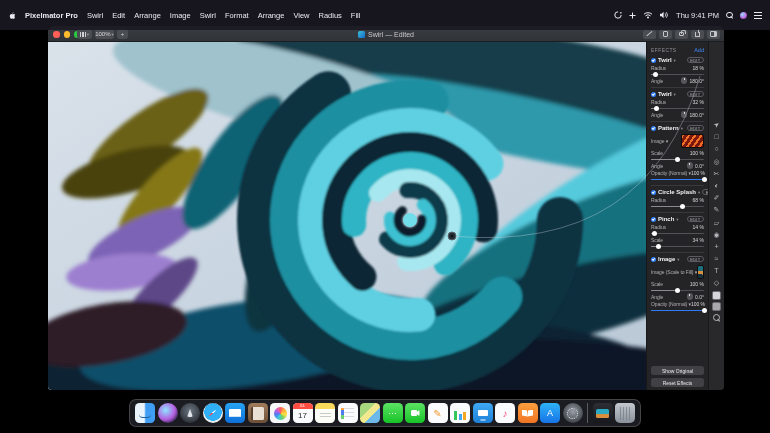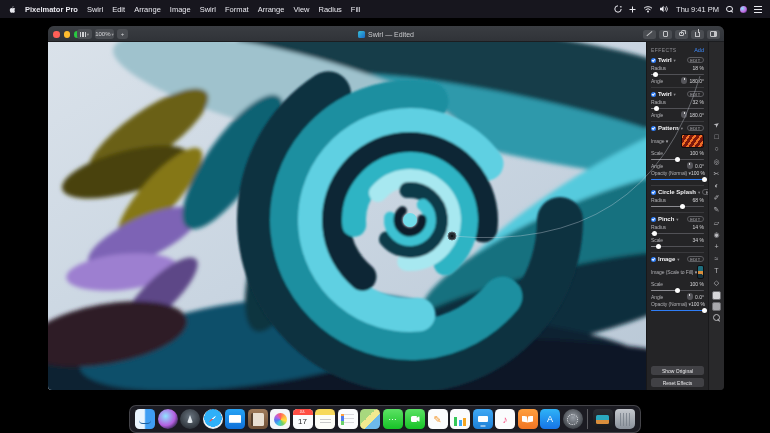--- a/index.html
+++ b/index.html
@@ -7,21 +7,21 @@
     font-family:"Liberation Sans", sans-serif; -webkit-font-smoothing:antialiased; }
   .screen { position:relative; width:770px; height:433px; overflow:hidden;
     background:
       radial-gradient(ellipse 420px 160px at 86% 9%, rgba(236,176,160,.55), rgba(236,176,160,0) 70%),
       radial-gradient(ellipse 500px 200px at 12% 14%, rgba(150,150,190,.4), rgba(150,150,190,0) 70%),
       radial-gradient(ellipse 120px 26px at 50% 90%, rgba(90,100,130,.5), rgba(90,100,130,0) 75%),
       linear-gradient(180deg,#9a93b4 0%,#ab9eba 8%,#b8a3b2 18%,#ad92a2 30%,#8e7690 42%,#5d5578 54%,#3335524 60%,#2c2e4c 64%,#1a1d35 76%,#0e1123 88%,#090b18 100%);
   }
 
   
-  .menubar { position:absolute; left:0; top:0; width:770px; height:18px;
+  .menubar { position:absolute; left:0; top:0; width:770px; height:30px;
     background:rgba(26,25,34,.88); display:flex; align-items:center;
     color:#e9e9ef; font-size:7.5px; padding:0 8px; z-index:90; }
   .mb-left { display:flex; align-items:center; gap:9px; }
   .mb-item { white-space:nowrap; cursor:default; }
   .mb-app { font-weight:bold; }
   .apple-logo svg { display:block; }
   .mb-right { margin-left:auto; display:flex; align-items:center; gap:7px; }
   .mb-ic { display:flex; align-items:center; color:#e9e9ef; }
   .siri-orb { width:7px; height:7px; border-radius:50%;
     background:radial-gradient(circle at 35% 35%, #8be0ff, #c66ae0 55%, #3b2e78 90%); }
@@ -123,21 +123,21 @@
   .tool.rot { transform:rotate(-35deg); }
   .tool-zoom { position:relative; width:8px; height:8px; }
   .tool-zoom::before { content:""; position:absolute; left:0; top:0; width:5px; height:5px;
     border:1px solid #b9b9bd; border-radius:50%; }
   .tool-zoom::after { content:""; position:absolute; left:5.4px; top:5.4px; width:3px; height:1px;
     background:#b9b9bd; transform:rotate(45deg); transform-origin:0 0; }
   .swatch { width:9px; height:9px; border-radius:2px; background:#d7d7da; border:1px solid #6e6e72; }
   .swatch.alt { background:#a9a9ad; margin-top:-1px; }
 
   
-  .dock { position:absolute; left:50%; bottom:0; transform:translateX(-50%);
+  .dock { position:absolute; left:50%; bottom:6px; transform:translateX(-50%);
     height:28px; padding:3px 5px; border-radius:7px;
     background:rgba(52,52,66,.52); border:1px solid rgba(255,255,255,.18);
     display:flex; align-items:center; gap:2.5px; z-index:95; }
   .dock-sep { width:1px; height:20px; background:rgba(255,255,255,.28); margin:0 2px; }
   .di { width:20px; height:20px; border-radius:4.5px; position:relative; flex:0 0 auto;
     display:flex; align-items:center; justify-content:center; font-size:9px; color:#fff; }
   .di-finder { background:linear-gradient(90deg,#e9f4fd 0 46%,#3f9ef3 54% 100%); }
   .di-finder::after{ content:""; position:absolute; left:4px; right:4px; bottom:5px; height:3px;
     border-bottom:1.2px solid #1b5f9e; border-radius:0 0 4px 4px; }
   .di-siri { background:radial-gradient(circle at 38% 36%, #8fe5ff, #b45fe0 52%, #16172e 85%); border-radius:50%; }

